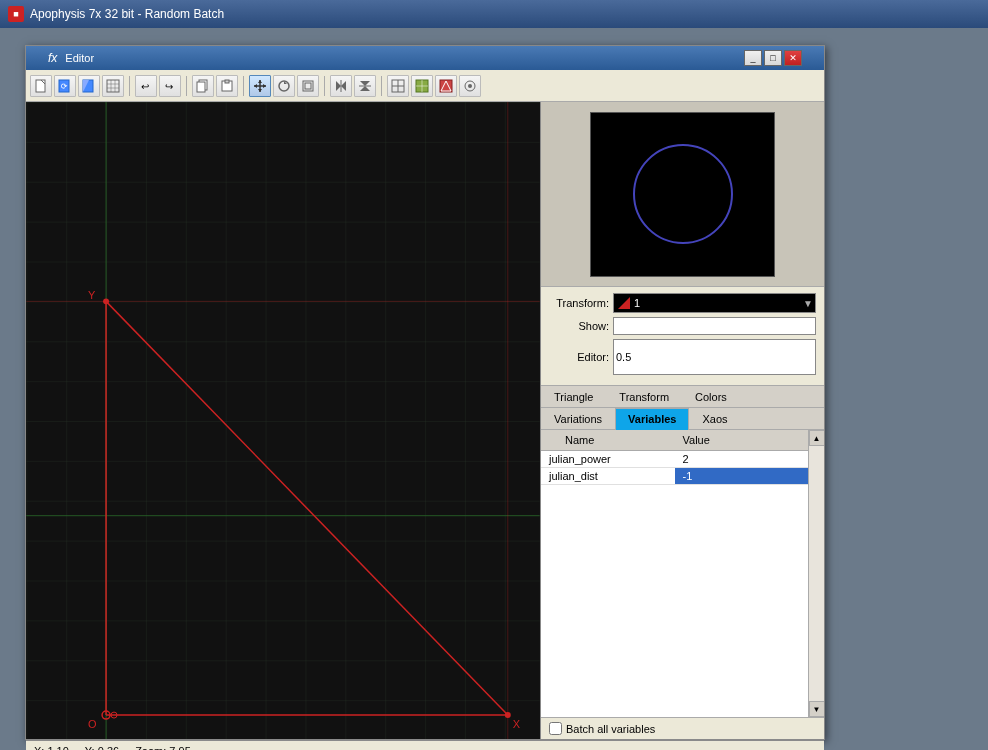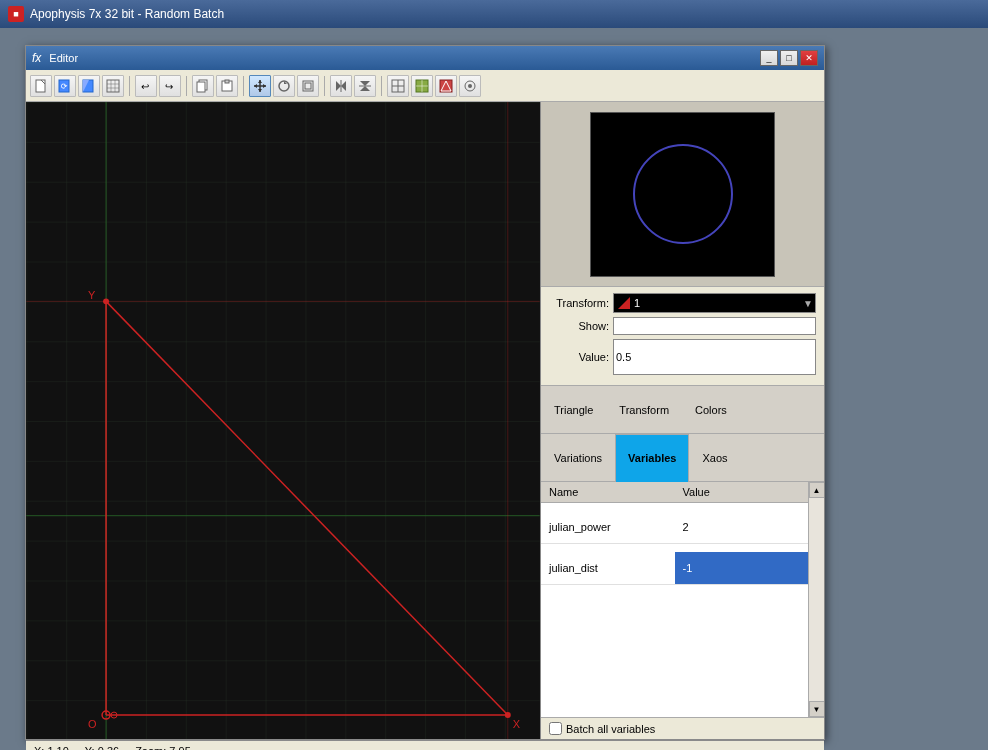--- a/index.html
+++ b/index.html
@@ -55,21 +55,21 @@
       background: #ece9d8;
       border: 1px solid #888;
       box-shadow: 2px 2px 8px rgba(0,0,0,0.5);
     }
 
     
     .editor-titlebar {
       height: 24px;
       background: linear-gradient(to bottom, #4a7ab5, #2a5a95);
       display: flex; align-items: center; justify-content: space-between;
-      padding: 0 6px;
+      padding: 0 22px;
       color: white;
       font-size: 11px;
       user-select: none;
     }
 
     .titlebar-left {
       display: flex; align-items: center; gap: 4px;
     }
 
     .titlebar-buttons {
@@ -185,21 +185,21 @@
     }
 
     
     .tabs-bar {
       display: flex;
       background: #d4d0c8;
       border-bottom: 1px solid #aaa;
     }
 
     .tab {
-      padding: 17px 12px;
+      padding: 4px 12px;
       font-size: 11px;
       cursor: pointer;
       border: 1px solid transparent;
       border-bottom: none;
       background: #d4d0c8;
       color: #000;
     }
 
     .tab.active {
       background: #0ea5e9;
@@ -214,21 +214,21 @@
       flex: 1;
       display: flex;
       flex-direction: column;
       overflow: hidden;
     }
 
     .table-header {
       display: flex;
       background: #d4d0c8;
       border-bottom: 1px solid #aaa;
-      padding: 2px 0;
+      padding: 2px 16px;
     }
 
     .table-header-cell {
       font-size: 11px;
       padding: 2px 8px;
       flex: 1;
       color: #000;
     }
 
     .table-body {
@@ -237,24 +237,23 @@
       overflow-y: auto;
     }
 
     .table-row {
       display: flex;
       border-bottom: 1px solid #e0e0e0;
     }
 
     .table-cell {
       font-size: 11px;
-      padding: 10px 8px;
+      padding: 2px 8px;
       flex: 1;
       color: #000;
-      margin-top: 8px;
     }
 
     .table-cell.selected {
       background: #316ac5;
       color: white;
     }
 
     .scrollbar-area {
       width: 16px;
       background: #d4d0c8;
@@ -523,21 +522,21 @@
               </svg>
               <span style="color:white;font-size:11px;">1</span>
               <span style="position:absolute;right:2px;color:#aaa;font-size:10px;">▼</span>
             </div>
           </div>
           <div class="transform-row weight-row">
             <span class="transform-label">Show:</span>
             <input type="text" style="flex: 1 1 0%; height: 18px; font-size: 11px; border: 1px solid rgb(136, 136, 136); padding: 0px 2px;" value="">
           </div>
           <div class="transform-row weight-row">
-            <span class="transform-label">Value:</span>
+            <span class="transform-label">Editor:</span>
             <input type="text" style="flex: 1 1 0%; height: 36px; font-size: 11px; border: 1px solid rgb(136, 136, 136); padding: 0px 2px;" value="0.5">
           </div>
         </div>
 
         <div class="tabs-bar">
           <div class="tab">Triangle</div>
           <div class="tab">Transform</div>
           <div class="tab">Colors</div>
         </div>
 

